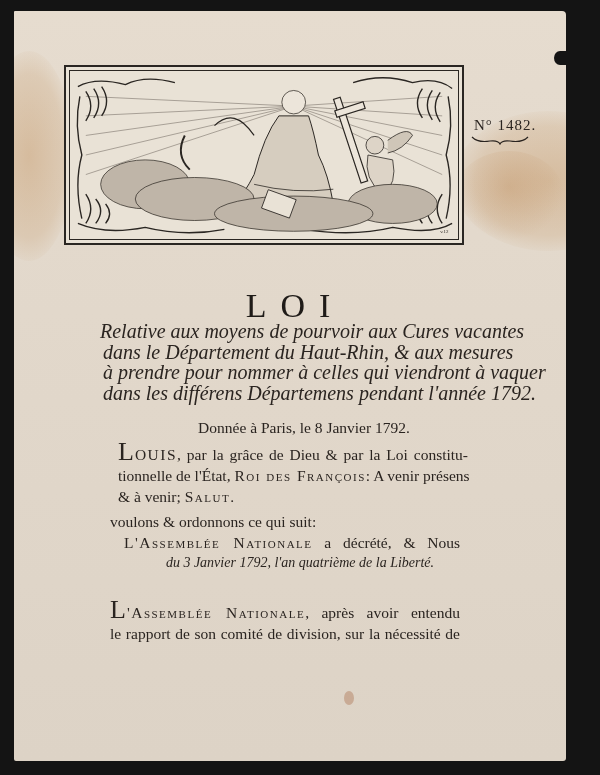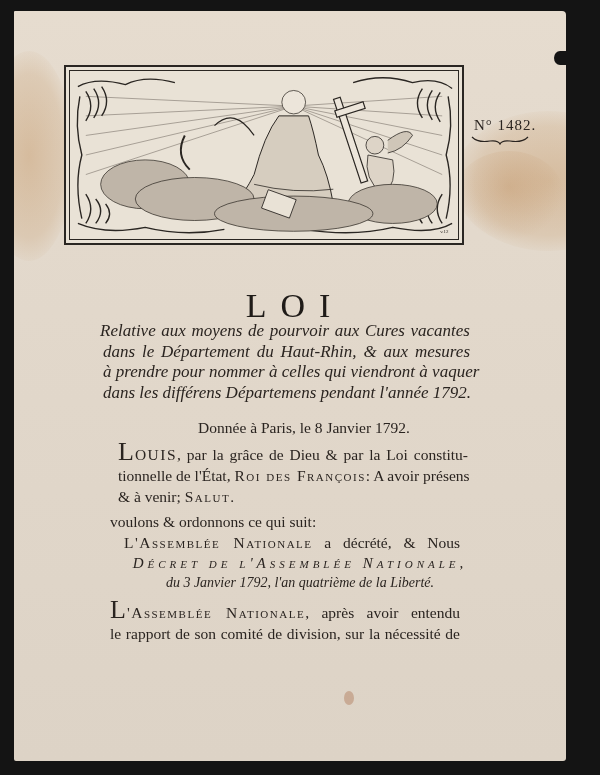--- a/index.html
+++ b/index.html
@@ -54,21 +54,21 @@
 
   .title {
     position: absolute; left: 0; right: 0; top: 276px;
     text-align: center;
     font-size: 34px; letter-spacing: 14px;
     color: #1f1b18;
     padding-left: 10px;
   }
   .subtitle {
     position: absolute; left: 86px; width: 370px; top: 310px;
-    font-style: italic; font-size: 17px; line-height: 20.5px;
+    font-style: italic; font-size: 20px; line-height: 20.5px;
     color: #2a2420;
     text-align: justify;
   }
   .subtitle .line { display: block; text-align-last: justify; white-space: nowrap; }
   .subtitle .line.first { padding-left: 0; }
   .subtitle .line.ind { padding-left: 3px; }
 
   .given {
     position: absolute; left: 0; right: 0; top: 408px;
     text-align: center; font-size: 15.5px; color: #2a2420;
@@ -171,31 +171,30 @@
     <span class="line first">Relative aux moyens de pourvoir aux Cures vacantes</span>
     <span class="line ind">dans le Département du Haut-Rhin, &amp; aux mesures</span>
     <span class="line ind">à prendre pour nommer à celles qui viendront à vaquer</span>
     <span class="line ind">dans les différens Départemens pendant l'année 1792.</span>
   </div>
 
   <div class="given">Donnée à Paris, le 8 Janvier 1792.</div>
 
   <div class="body-text p1">
     <span class="line"><span class="dropcap">L</span><span class="sc">OUIS</span><span>, par la grâce de Dieu &amp; par la Loi constitu-</span></span>
-    <span class="line"><span>tionnelle de l'État, </span><span class="sc">Roi des François</span><span>: A avoir présens</span></span>
+    <span class="line"><span>tionnelle de l'État, </span><span class="sc">Roi des François</span><span>: A venir présens</span></span>
     <span class="line last"><span>&amp; à venir; </span><span class="sc">Salut</span><span>.</span></span>
   </div>
 
   <div class="body-text p2" style="padding-left:14px; width:336px;">
     <span class="line last" style="margin-left:-14px;">voulons &amp; ordonnons ce qui suit:</span>
     <span class="line"><span class="sc">L'Assemblée Nationale</span><span> a décrété, &amp; Nous</span></span>
   </div>
 
   <div class="decree">
-    <div class="caps">Décret de l'Assemblée Nationale,</div>
     <div>du 3 Janvier 1792, l'an quatrième de la Liberté.</div>
   </div>
 
   <div class="body-text p3">
     <span class="line"><span class="dropcap">L</span><span class="sc">'Assemblée Nationale</span><span>, après avoir entendu</span></span>
     <span class="line">le rapport de son comité de division, sur la nécessité de</span>
   </div>
 </div>
 
 </body></html>

